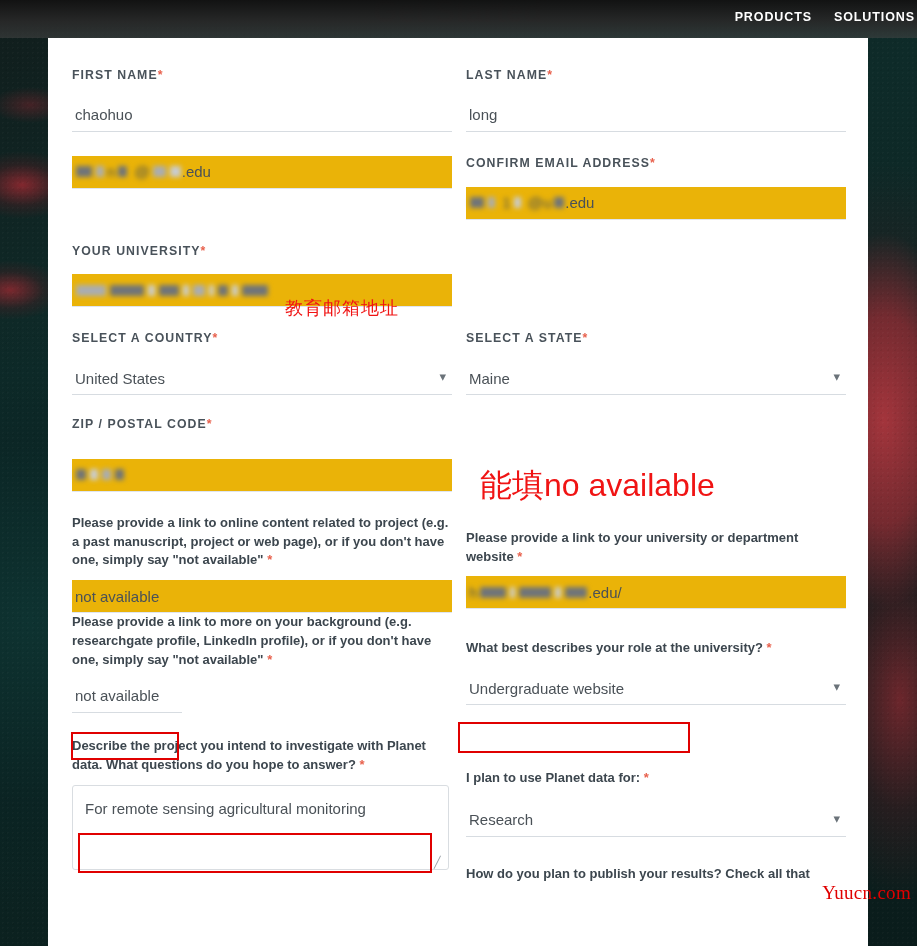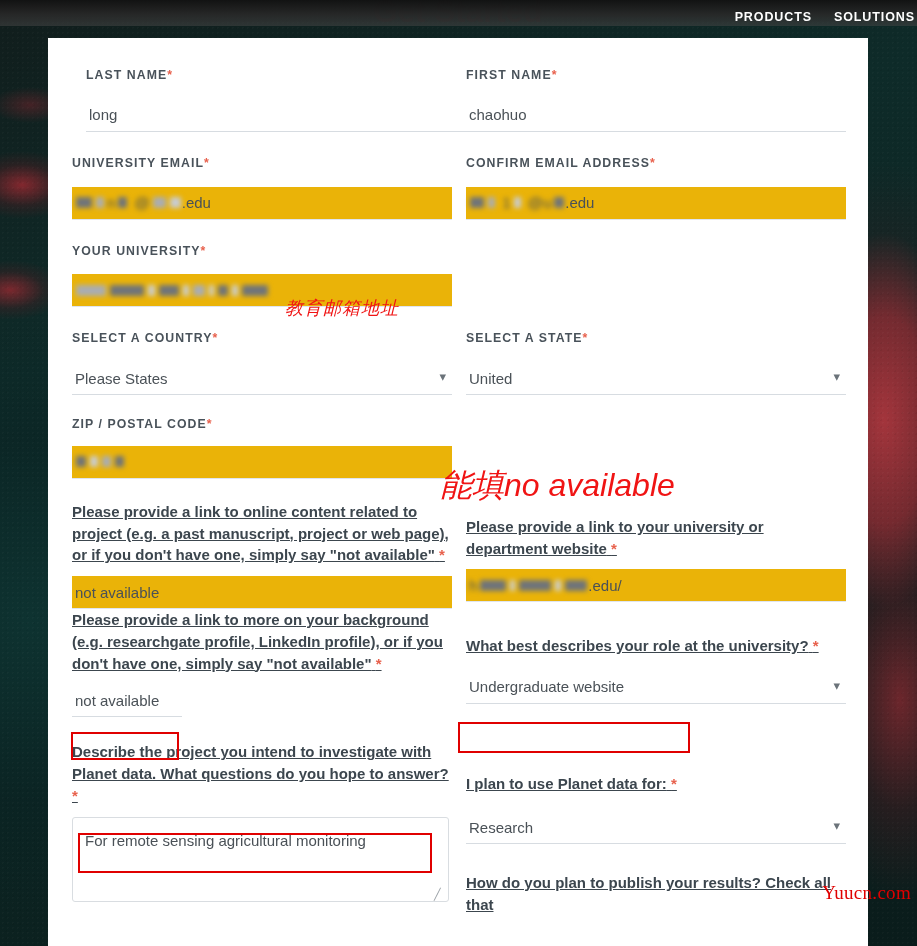--- a/index.html
+++ b/index.html
@@ -26,21 +26,21 @@
     position: absolute; inset: 0;
     background-image:
       radial-gradient(rgba(255,255,255,0.022) 1px, transparent 1px),
       radial-gradient(rgba(0,0,0,0.05) 1px, transparent 1px);
     background-size: 5px 5px, 7px 7px;
     background-position: 0 0, 3px 4px;
   }
 
   
   #topbar {
-    position: absolute; top: 0; left: 0; width: 917px; height: 26px;
+    position: absolute; top: 0; left: 0; width: 917px; height: 38px;
     background: linear-gradient(180deg, rgba(18,18,18,0.97) 0%, rgba(40,40,40,0.93) 55%, rgba(70,70,70,0.55) 100%);
     z-index: 30;
   }
   #nav-links {
     position: absolute; right: 0; top: 10px;
     display: flex; gap: 22px; white-space: nowrap;
     padding-right: 2px;
   }
   #nav-links span {
     color: #ffffff; font-size: 12.5px; font-weight: 700;
@@ -69,22 +69,22 @@
   .col.right { margin-left: 14px; }
 
   
   .lbl-caps {
     font-size: 12.3px; font-weight: 700; color: #49525a;
     letter-spacing: 1.05px; text-transform: uppercase;
     margin-bottom: 16px; line-height: 1.2;
   }
   
   .lbl-sent {
-    font-size: 15px; font-weight: 700; color: #3c464e;
-    line-height: 1.45; margin-bottom: 10px; text-decoration: underline;
+    font-size: 13px; font-weight: 700; color: #3c464e;
+    line-height: 1.45; margin-bottom: 10px;
   }
   .req { color: #e8614d; font-weight: 700; }
 
   
   .inp {
     position: relative;
     height: 33px;
     border-bottom: 1px solid #d7dce1;
     font-size: 15px; color: #4a5157;
     display: flex; align-items: center;
@@ -127,24 +127,23 @@
   
   .annot-box {
     position: absolute; border: 2px solid #e00000;
     z-index: 25; pointer-events: none;
   }
   
   .annot-txt {
     position: absolute; color: #f01414; z-index: 26;
     font-family: "Liberation Sans", sans-serif;
     white-space: nowrap;
-    font-style: italic;
   }
   #annot-edu { left: 285px; top: 296px; font-size: 18px; letter-spacing: 1px; }
-  #annot-noavail { left: 440px; top: 464px; font-size: 32px; letter-spacing: 0px; }
+  #annot-noavail { left: 480px; top: 464px; font-size: 32px; letter-spacing: 0px; }
   #watermark {
     position: absolute; right: 6px; top: 882px; z-index: 40;
     color: #e00000; font-family: "Liberation Serif", serif;
     font-size: 19px; letter-spacing: 0.3px;
   }
 </style>
 </head>
 <body>
 
 <div id="bg"></div>
@@ -155,43 +154,40 @@
 <div id="topbar">
   <div id="nav-links">
     <span>PRODUCTS</span>
     <span>SOLUTIONS</span>
   </div>
 </div>
 
 <div id="card">
 
   <div class="row">
+    <div class="col">
+      <div class="lbl-caps">
+        <span>FIRST NAME</span><span class="req">*</span>
+      </div>
+      <div class="inp plain">
+        <span>chaohuo</span>
+      </div>
+    </div>
     <div class="col right">
       <div class="lbl-caps">
         <span>LAST NAME</span><span class="req">*</span>
       </div>
       <div class="inp plain">
         <span>long</span>
       </div>
     </div>
-    <div class="col">
-      <div class="lbl-caps">
-        <span>FIRST NAME</span><span class="req">*</span>
-      </div>
-      <div class="inp plain">
-        <span>chaohuo</span>
-      </div>
-    </div>
   </div>
 
   <div class="row" style="margin-top:24px">
     <div class="col">
-      <div class="lbl-caps">
-        <span>UNIVERSITY EMAIL</span><span class="req">*</span>
-      </div>
       <div class="inp autofill">
         <span class="redact-line">
           <span class="blk d" style="width:16px"></span><span class="blk" style="width:8px"></span>n<span class="blk d" style="width:9px"></span>&nbsp;@<span class="blk" style="width:13px"></span><span class="blk l" style="width:11px"></span>
         </span>
         <span>.edu</span>
       </div>
     </div>
     <div class="col right">
       <div class="lbl-caps">
         <span>CONFIRM EMAIL ADDRESS</span><span class="req">*</span>
@@ -227,38 +223,38 @@
     </div>
     <div class="col right"></div>
   </div>
 
   <div class="row" style="margin-top:24px">
     <div class="col">
       <div class="lbl-caps">
         <span>SELECT A COUNTRY</span><span class="req">*</span>
       </div>
       <div class="inp plain sel">
-        <span>Please States</span>
+        <span>United States</span>
         <span class="chev">▾</span>
       </div>
     </div>
     <div class="col right">
       <div class="lbl-caps">
         <span>SELECT A STATE</span><span class="req">*</span>
       </div>
       <div class="inp plain sel">
-        <span>United</span>
+        <span>Maine</span>
         <span class="chev">▾</span>
       </div>
     </div>
   </div>
 
   <div class="row" style="margin-top:22px">
     <div class="col">
-      <div class="lbl-caps" style="margin-bottom:14px">
+      <div class="lbl-caps" style="margin-bottom:27px">
         <span>ZIP / POSTAL CODE</span><span class="req">*</span>
       </div>
       <div class="inp autofill">
         <span class="redact-line">
           <span class="blk d" style="width:10px"></span>
             <span class="blk l" style="width:8px"></span>
             <span class="blk" style="width:9px"></span>
             <span class="blk d" style="width:9px"></span>
         </span>
       </div>

